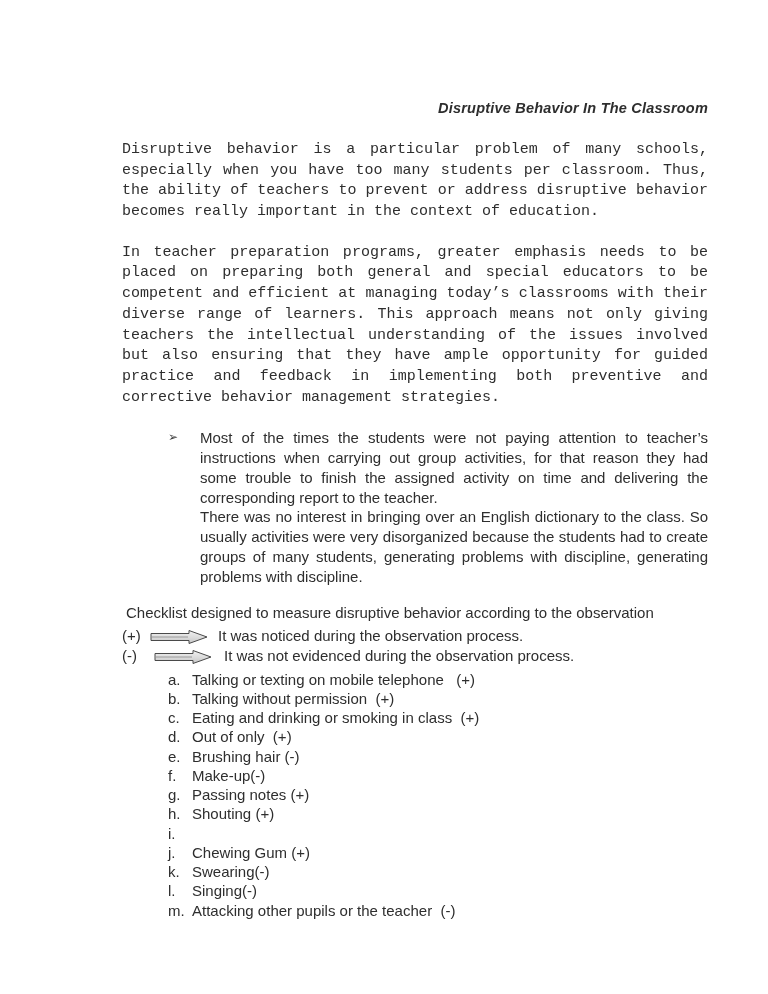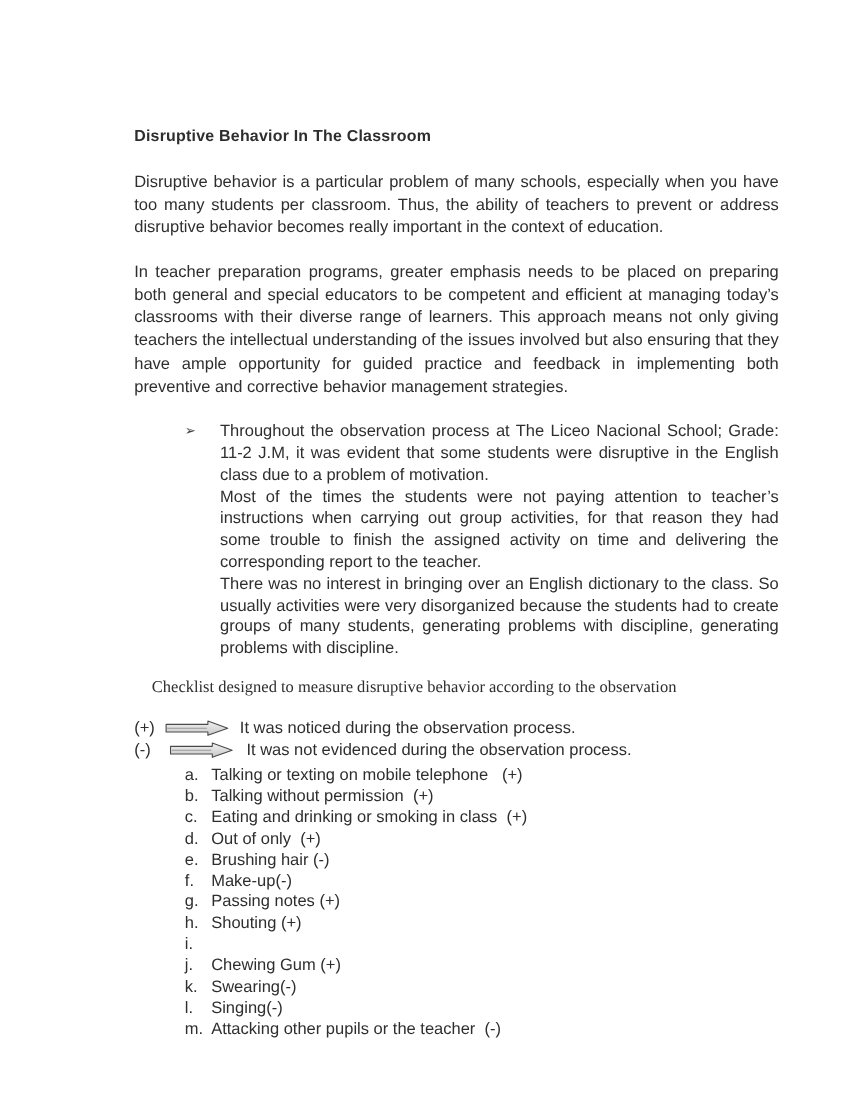--- a/index.html
+++ b/index.html
@@ -6,33 +6,33 @@
   body{width:768px;height:994px;overflow:hidden;}
   .page{
     box-sizing:border-box;
     width:768px;height:994px;
     padding:98px 60px 0 122px;
     font-family:"Liberation Sans","DejaVu Sans",sans-serif;
     font-size:15px;line-height:1.38;color:#2e2e2e;
     overflow:hidden;
   }
   .title{
-    font-size:14.5px;font-weight:bold;text-align:left;
-    margin:16px 0 22px 0;letter-spacing:.2px;
+    font-size:14.5px;font-weight:bold;text-align:right;
+    margin:0 0 22px 0;letter-spacing:.2px;font-style:italic;
   }
-  .para{text-align:justify;margin:0 0 20px 0;}
+  .para{text-align:justify;margin:0 0 20px 0;font-family:Liberation Mono, monospace;}
   .bullet-block{display:flex;margin:2px 0 16px 0;line-height:1.32;}
   .bullet-marker{
     flex:none;width:32px;margin-left:46px;
     font-size:12px;color:#3f3f3f;padding-top:2px;
     font-family:"DejaVu Sans",sans-serif;
   }
   .bullet-text{flex:1;text-align:justify;}
   .bullet-text p{margin:0;}
-  .check-head{margin:16px;line-height:1.33;font-family:Liberation Serif, serif;}
+  .check-head{margin:4px;line-height:1.33;}
   .legend-row{display:flex;align-items:center;height:20px;}
   .legend-sym{flex:none;width:26px;}
   .legend-row .block-arrow{flex:none;margin:1px 8px 0 2px;}
   .legend-row.second .block-arrow{margin-left:6px;margin-right:10px;}
   .legend-text{white-space:pre-wrap;}
   .items{list-style:none;margin:3px 0 0 46px;padding:0;line-height:1.285;}
   .items li{display:flex;}
   .letter{flex:none;width:24px;}
   .item-text{white-space:pre-wrap;}
 </style>
@@ -43,21 +43,20 @@
 
   <h1 class="title">Disruptive Behavior In The Classroom</h1>
 
   <p class="para">Disruptive behavior is a particular problem of many schools, especially when you have too many students per classroom. Thus, the ability of teachers to prevent or address disruptive behavior becomes really important in the context of education.</p>
 
   <p class="para">In teacher preparation programs, greater emphasis needs to be placed on preparing both general and special educators to be competent and efficient at managing today’s classrooms with their diverse range of learners. This approach means not only giving teachers the intellectual understanding of the issues involved but also ensuring that they have ample opportunity for guided practice and feedback in implementing both preventive and corrective behavior management strategies.</p>
 
   <div class="bullet-block">
     <span class="bullet-marker">➢</span>
     <div class="bullet-text">
-      <p>Throughout the observation process at The Liceo Nacional School; Grade: 11-2 J.M, it was evident that some students were disruptive in the English class due to a problem of motivation.</p>
       <p>Most of the times the students were not paying attention to teacher’s instructions when carrying out group activities, for that reason they had some trouble to finish the assigned activity on time and delivering the corresponding report to the teacher.</p>
       <p>There was no interest in bringing over an English dictionary to the class. So usually activities were very disorganized because the students had to create groups of many students, generating problems with discipline, generating problems with discipline.</p>
     </div>
   </div>
 
   <p class="check-head">Checklist designed to measure disruptive behavior according to the observation</p>
 
   <div class="legend-row">
     <span class="legend-sym">(+)</span>
     <svg class="block-arrow" width="60" height="16" viewBox="0 0 60 16">

